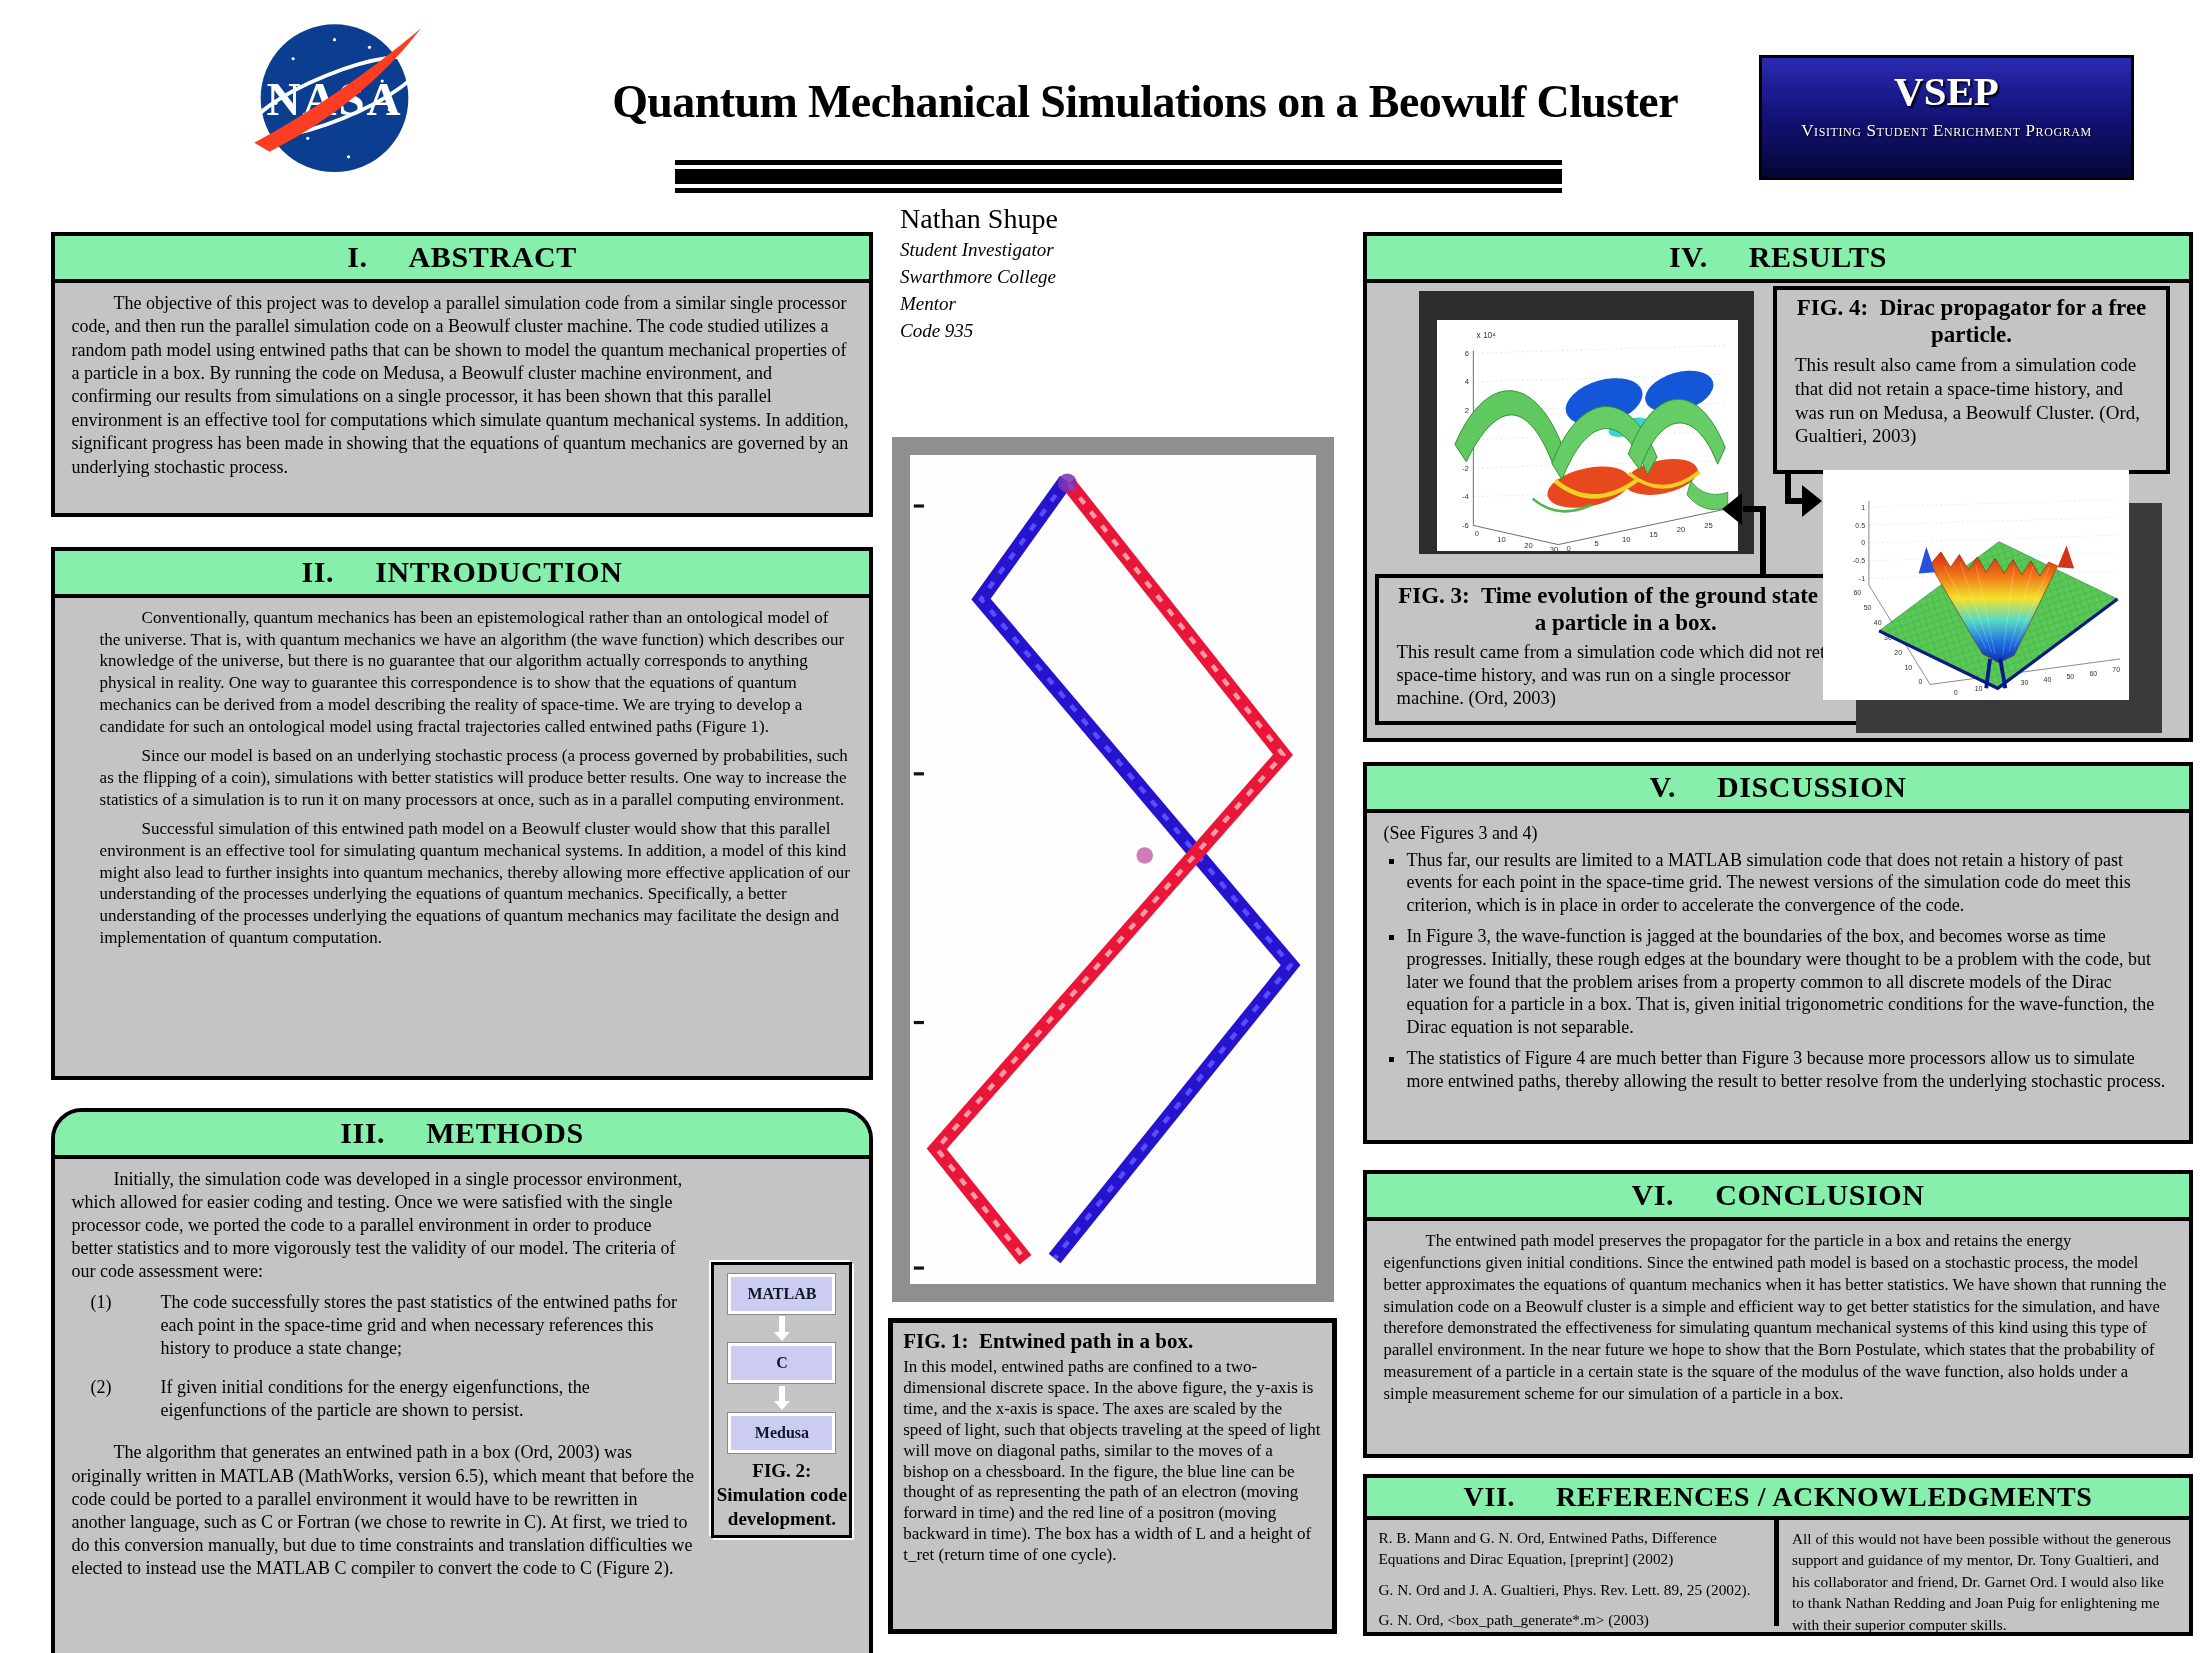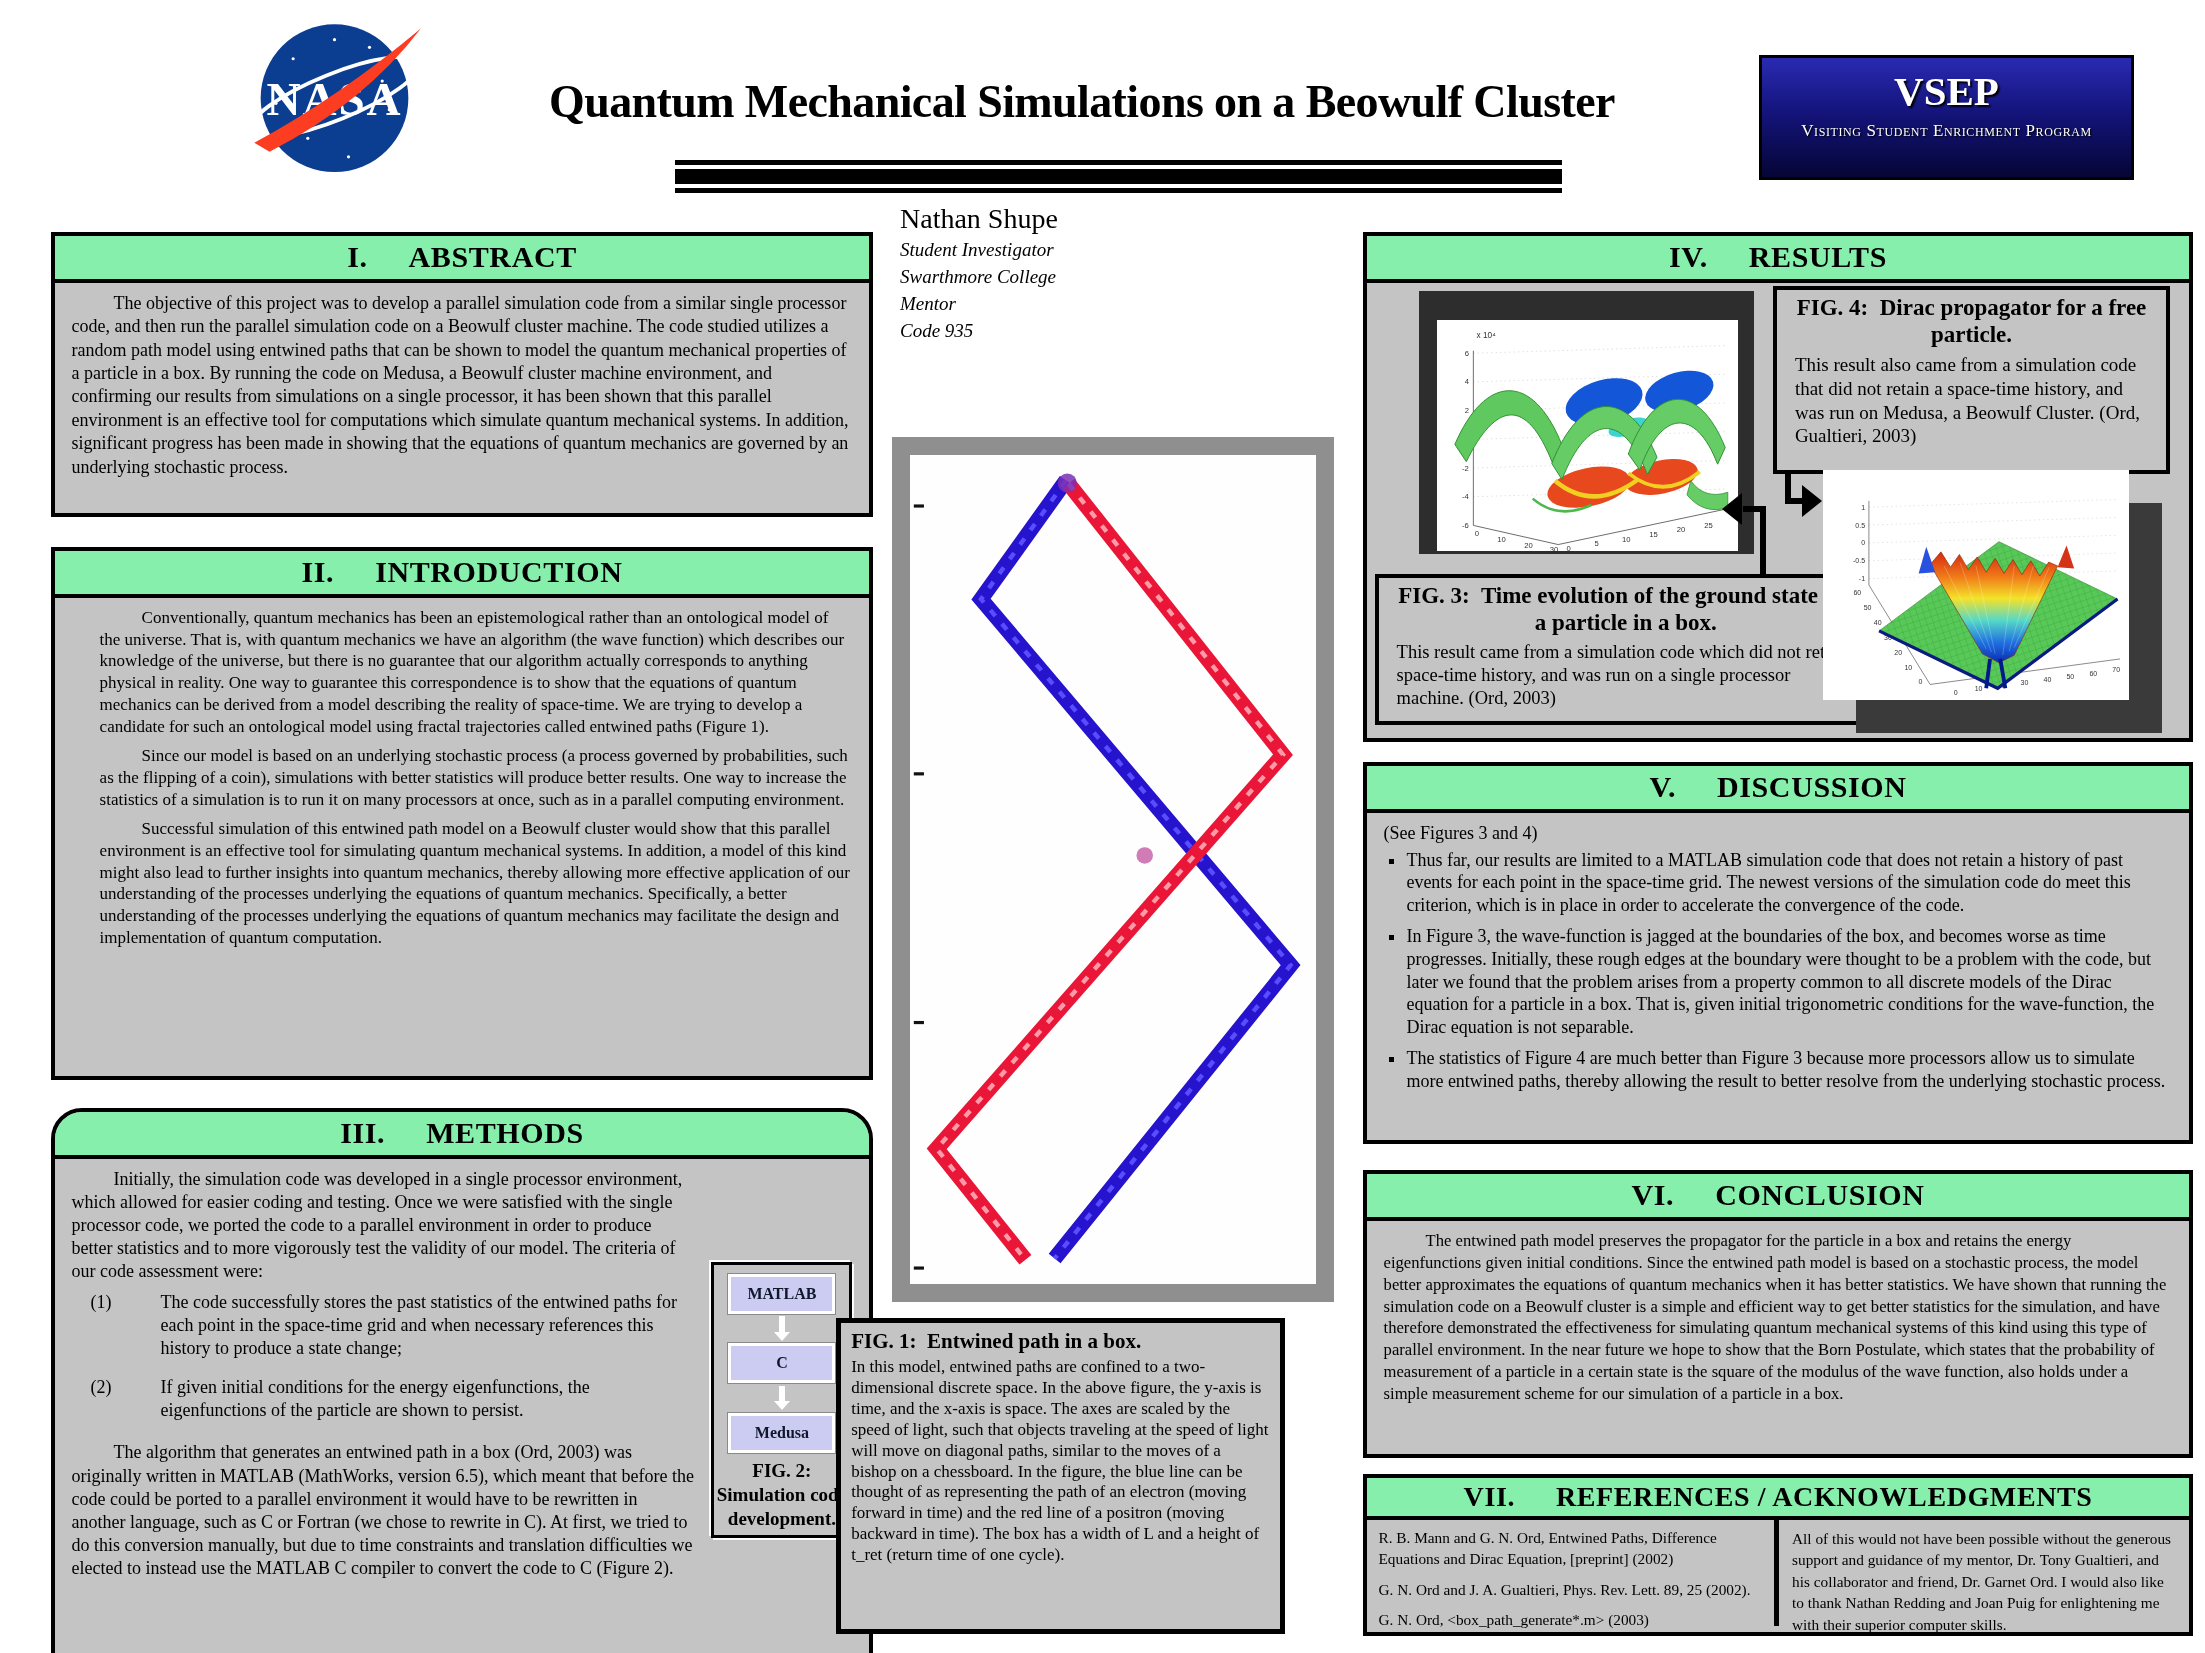--- a/index.html
+++ b/index.html
@@ -10,41 +10,41 @@
   .panel{position:absolute;border:4.5px solid #000;background:#c4c4c4;box-sizing:border-box;overflow:hidden;}
   .panel-header{background:#86efac;border-bottom:4.5px solid #000;text-align:center;
     font-weight:bold;font-size:30px;padding:3.8px 0 5.1px;letter-spacing:0.6px;}
   .panel-header .sec-num{margin-right:41px;}
   .panel-body{padding:9px 16.6px;font-size:18px;line-height:1.31;text-align:left;}
   .indent{text-indent:42px;margin:0 0 7.7px 0;}
   p.noindent{text-indent:0;margin:0 0 7.7px 0;}
 
   
   #nasa-logo{position:absolute;left:239px;top:14px;width:191px;height:171px;}
-  #poster-title{position:absolute;left:549px;top:75px;width:1129px;text-align:left;
+  #poster-title{position:absolute;left:549px;top:75px;width:1129px;text-align:right;
     font-size:46px;font-weight:bold;letter-spacing:-0.6px;}
   #title-rule{position:absolute;left:675px;top:160px;width:887px;}
   #title-rule .thin{height:5.1px;background:#000;}
   #title-rule .thick{height:15.3px;background:#000;margin:3.8px 0;}
   #vsep-badge{position:absolute;left:1759px;top:55px;width:375px;height:125px;box-sizing:border-box;
     border:3.8px solid #000;background:linear-gradient(180deg,#2a2ab2 0%,#14147c 45%,#050536 100%);
     text-align:center;color:#fff;}
   #vsep-acronym{font-size:41px;font-weight:bold;margin-top:9px;text-shadow:1.9px 1.9px 1.9px #000;}
   #vsep-program{font-size:17px;font-variant:small-caps;letter-spacing:0.6px;margin-top:6.4px;text-shadow:1.3px 1.3px 1.3px #000;}
 
   
   #authors{position:absolute;left:900px;top:203px;width:434px;text-align:left;}
   .author-name{font-size:28px;margin-bottom:3.8px;}
   .author-sub{font-size:19px;font-style:italic;margin-bottom:5.1px;}
   #mentor-name{font-size:32px;margin-top:48px;margin-bottom:6.4px;}
 
   
   #fig1-frame{position:absolute;left:892px;top:437px;width:442px;height:865px;box-sizing:border-box;
     border:18px solid #8f8f8f;background:#fdfdfd;}
-  #fig1-caption{position:absolute;left:836px;top:1318px;width:449px;height:316px;box-sizing:border-box;
+  #fig1-caption{position:absolute;left:888px;top:1318px;width:449px;height:316px;box-sizing:border-box;
     border:5.1px solid #000;background:#c4c4c4;padding:6.4px 10.2px;overflow:hidden;}
   #fig1-caption .cap-title{font-size:21px;font-weight:bold;margin-bottom:2.6px;}
   #fig1-caption .cap-body{font-size:17px;line-height:1.23;}
 
   
   #fig2-box{float:right;width:135px;margin:94px 0 5.1px 16.6px;border:3.2px solid #000;background:#c4c4c4;
     padding:6.4px 0 5.1px;text-align:center;box-shadow:-1.9px -1.9px 0 #fff, 1.9px 1.9px 0 #fff;}
   .flow-node{width:101px;height:34px;line-height:34px;margin:2.6px auto;background:#ccccf2;
     border:3.2px solid #fff;outline:0.6px solid #8a8a8a;font-weight:bold;font-size:16px;color:#0f172a;}
   .flow-arrow{width:6.4px;height:15.3px;background:#fff;margin:1.3px auto 0;position:relative;}

